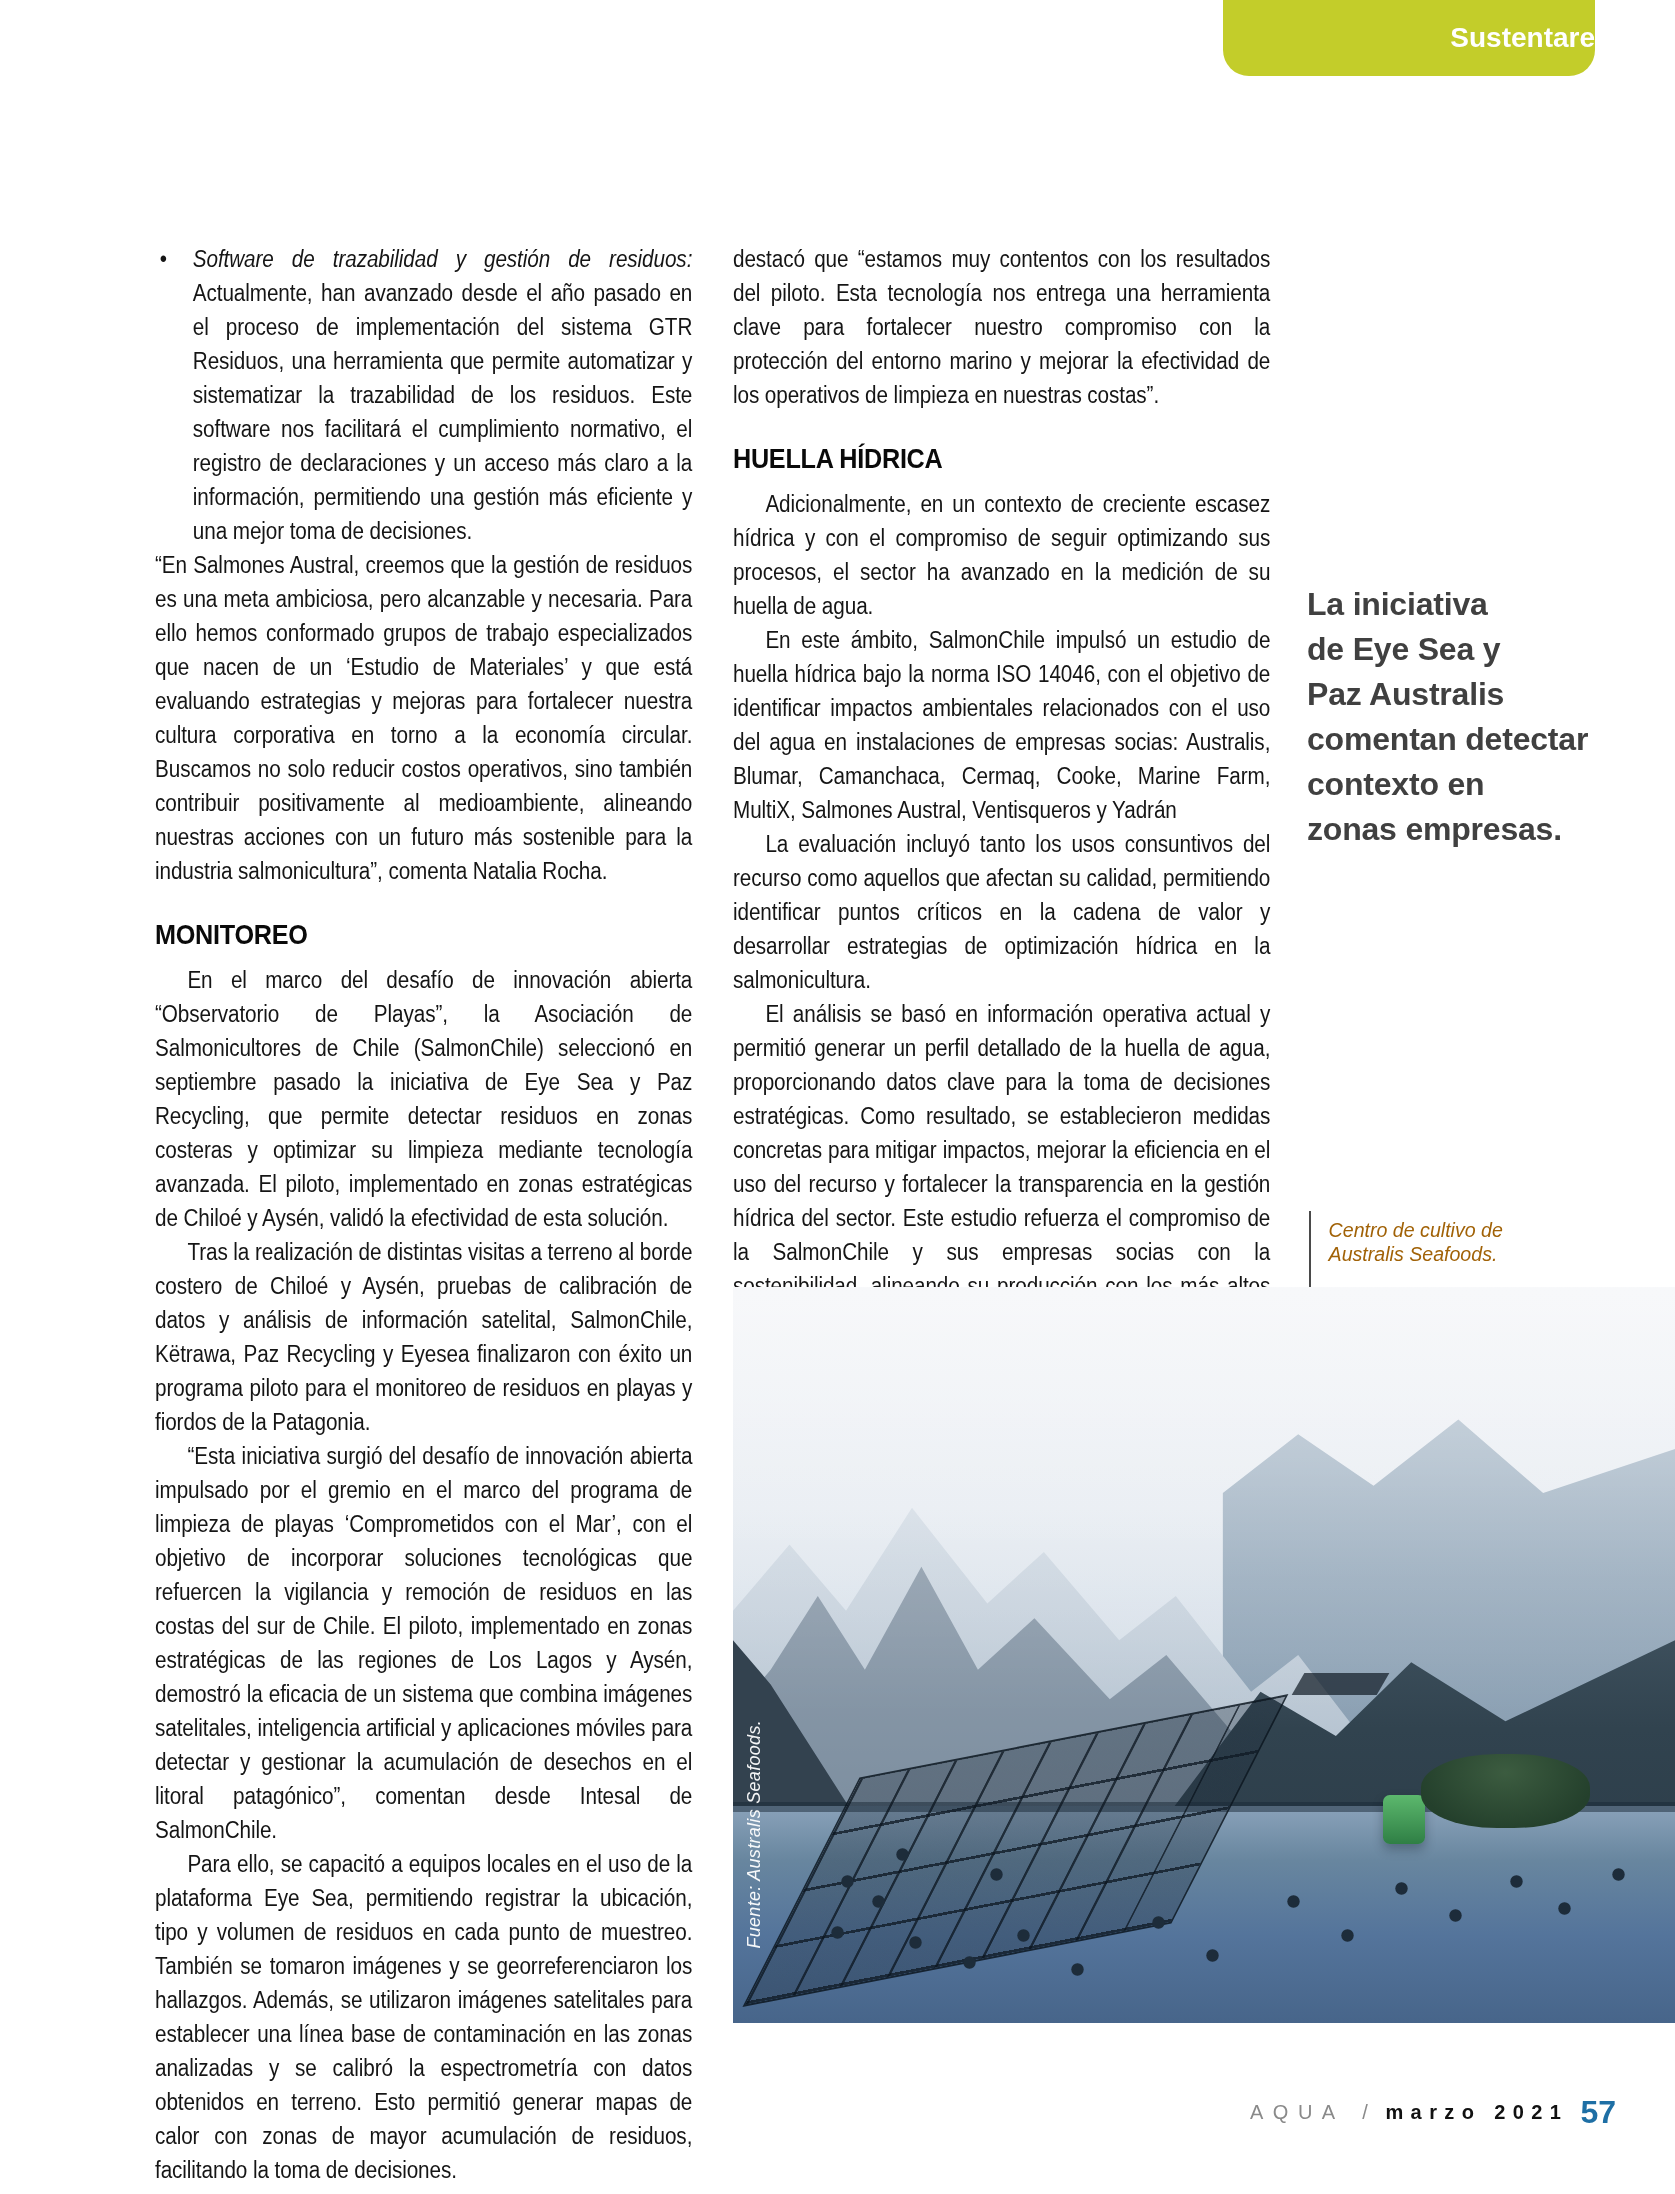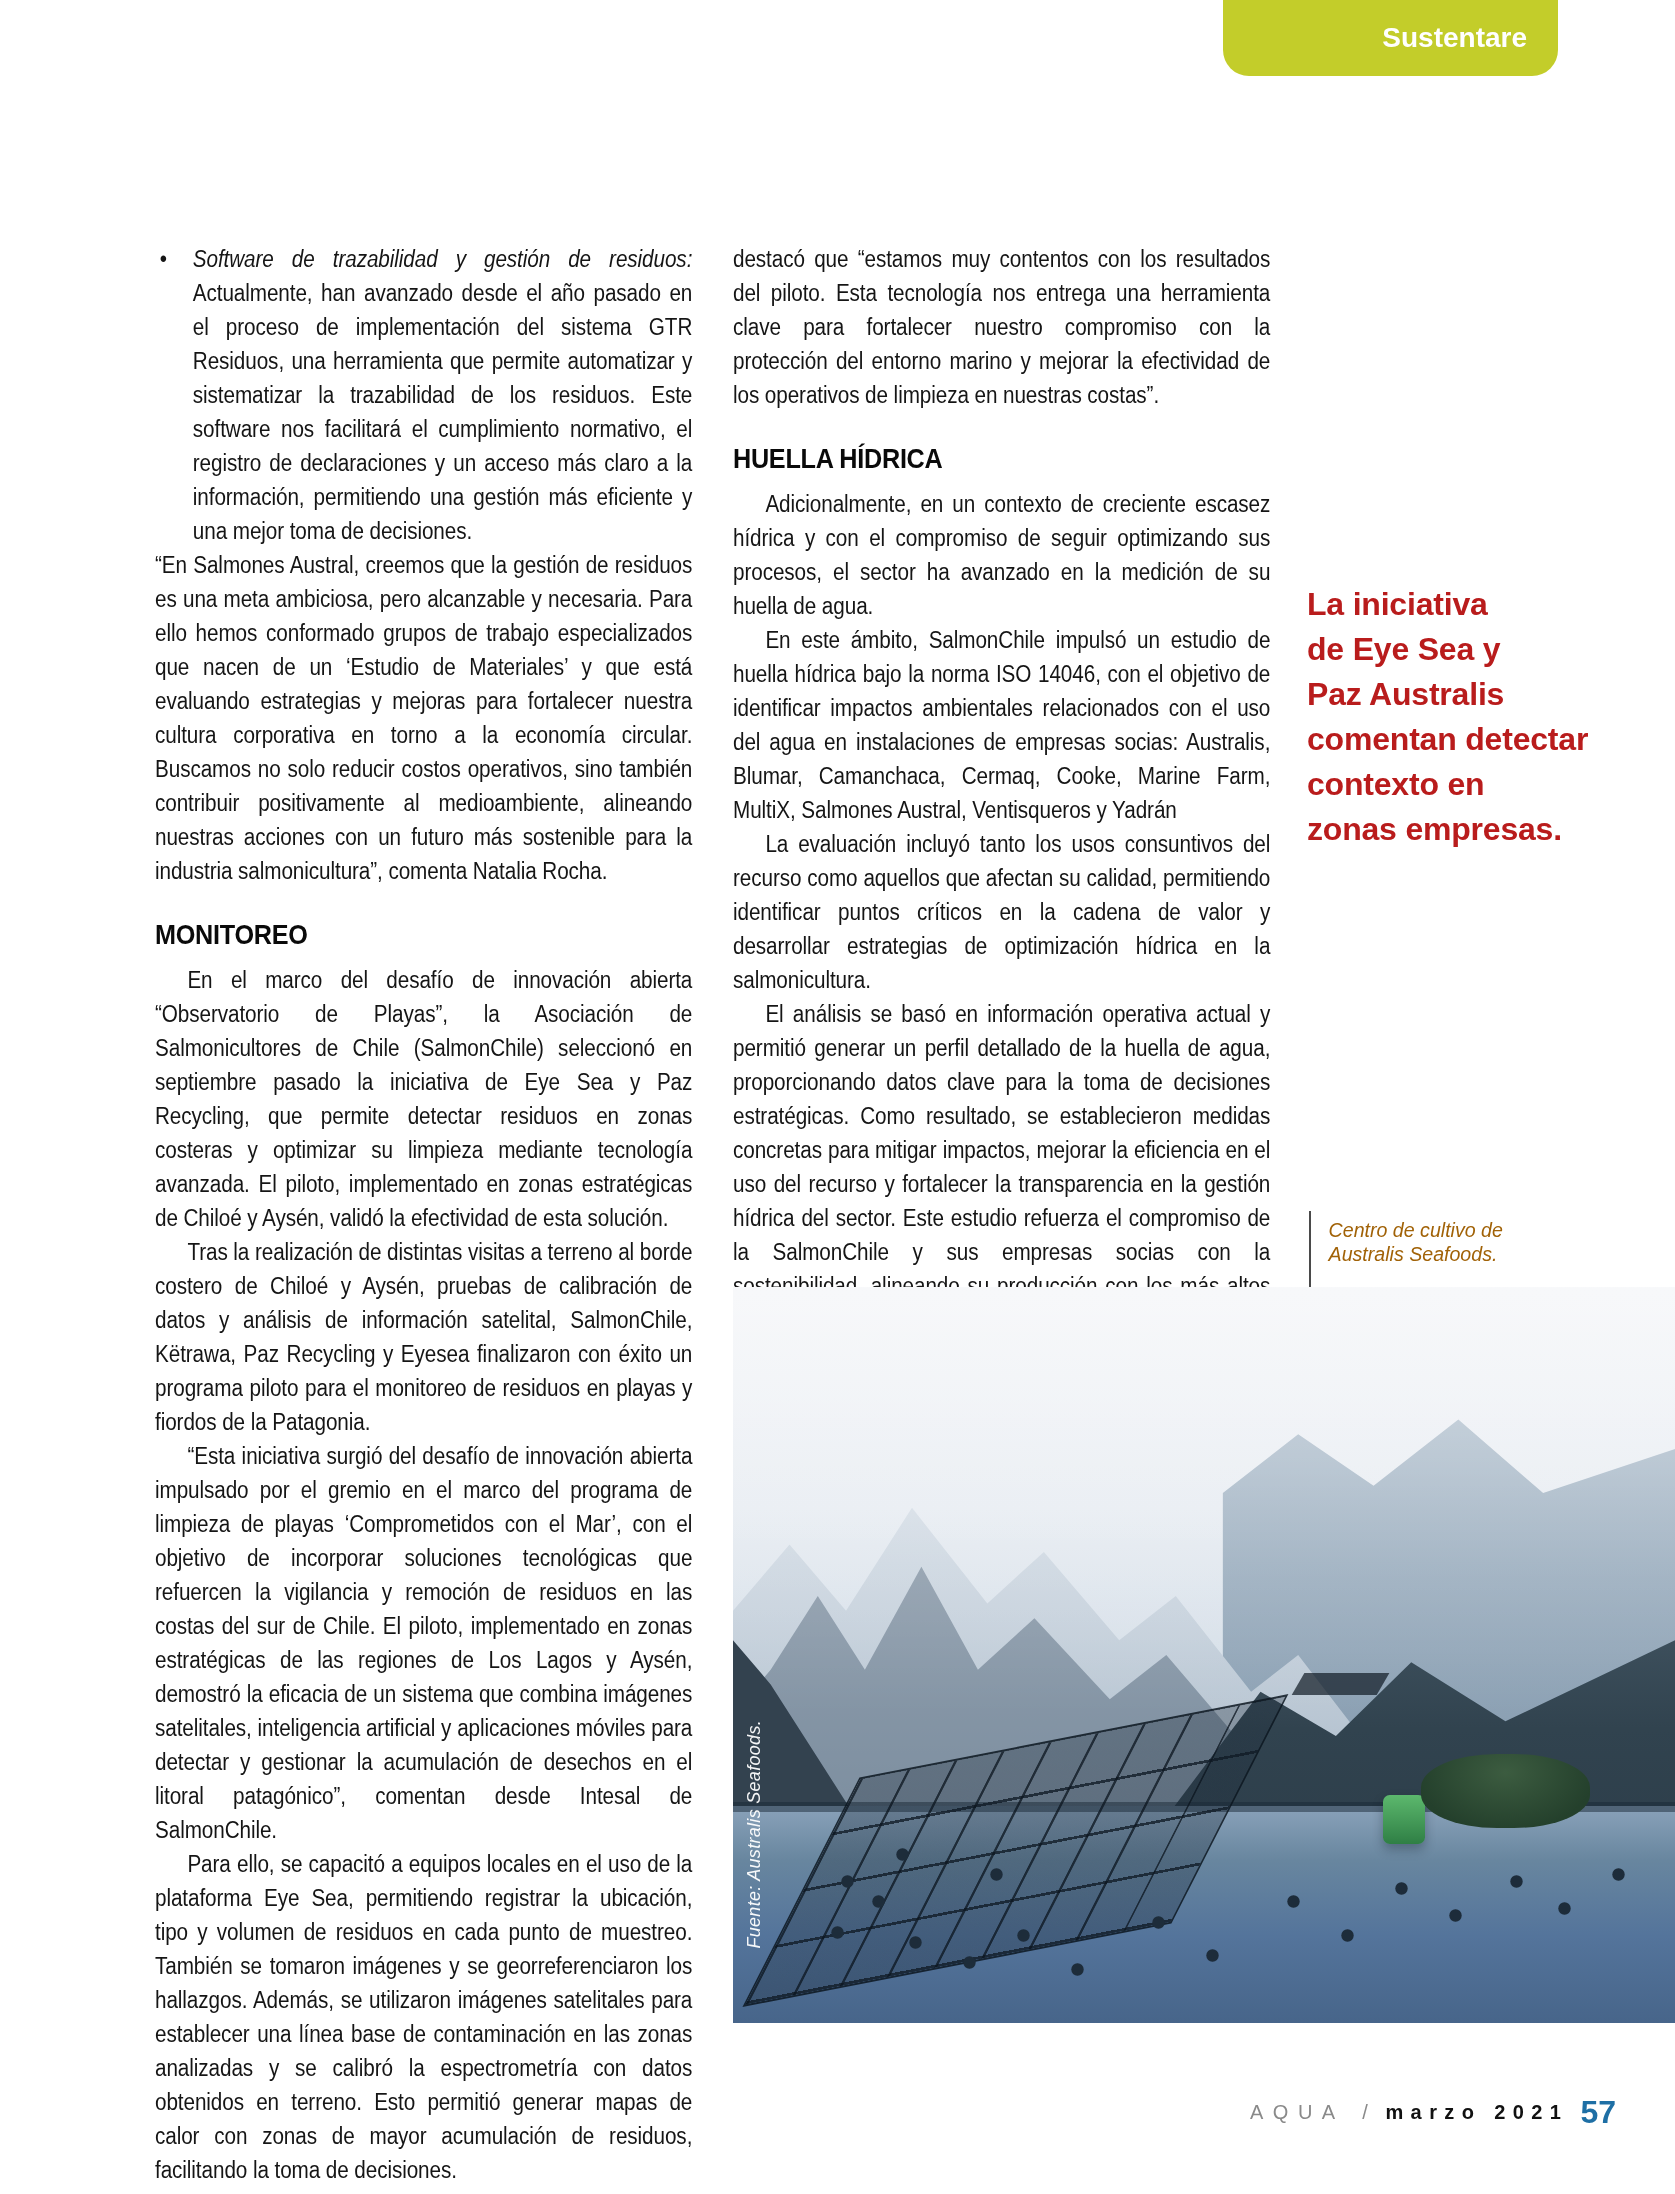--- a/index.html
+++ b/index.html
@@ -1,22 +1,22 @@
 <!DOCTYPE html>
 <html style="font-size:10.8px"><head>
 <meta charset="utf-8">
 <style>
   html,body{margin:0;padding:0;background:#ffffff;}
   .page{position:relative;width:1675px;height:2194px;background:#ffffff;overflow:hidden;
         font-family:"Liberation Sans",sans-serif;color:#141414;}
 
   
-  .tab{position:absolute;left:1223px;top:0;width:335px;height:76px;background:#c3cd2a;
+  .tab{position:absolute;left:1223px;top:0;width:372px;height:76px;background:#c3cd2a;
        border-radius:0 0 26px 26px;display:flex;align-items:center;justify-content:flex-end;
-       padding-right:31px;box-sizing:border-box;}
+       box-sizing:border-box;}
   .tab span{color:#ffffff;font-weight:700;font-size:28px;letter-spacing:0;}
 
   
   .col{position:absolute;top:242px;width:597px;transform:scaleX(0.9);transform-origin:0 0;
        font-size:23px;line-height:34px;text-align:justify;letter-spacing:-0.1px;color:#151515;}
   .col-left{left:155px;}
   .col-right{left:733px;}
   .col p{margin:0;}
   .ind{text-indent:36px;}
   .gap{margin-top:34px;}
@@ -26,21 +26,21 @@
   .bullet-marker{position:absolute;left:5.4px;top:0;font-size:23px;}
   .it{font-style:italic;}
 
   
   .qmark{display:inline-block;width:27px;height:31px;background:#1a67a8;color:#fff;
        font-weight:700;font-size:22px;line-height:31px;text-align:center;margin-left:10.8px;
        vertical-align:-5.4px;}
 
   
   .pullquote{position:absolute;left:1307px;top:582px;width:284px;font-weight:700;
-       font-size:32px;line-height:45px;color:#b91c1c;letter-spacing:-0.2px;}
+       font-size:32px;line-height:45px;color:#404040;letter-spacing:-0.2px;}
 
   
   .caption{position:absolute;left:1309px;top:1211px;width:223px;height:76px;box-sizing:border-box;
        border-left:2.7px solid #4a4a4a;padding:6.8px 0 0 17.6px;font-style:italic;font-size:19.6px;
        line-height:24px;color:#a16207;}
 
   
   .photo{position:absolute;left:733px;top:1287px;width:942px;height:736px;overflow:hidden;
        background:#dfe5ec;}
   .ph{position:absolute;}

